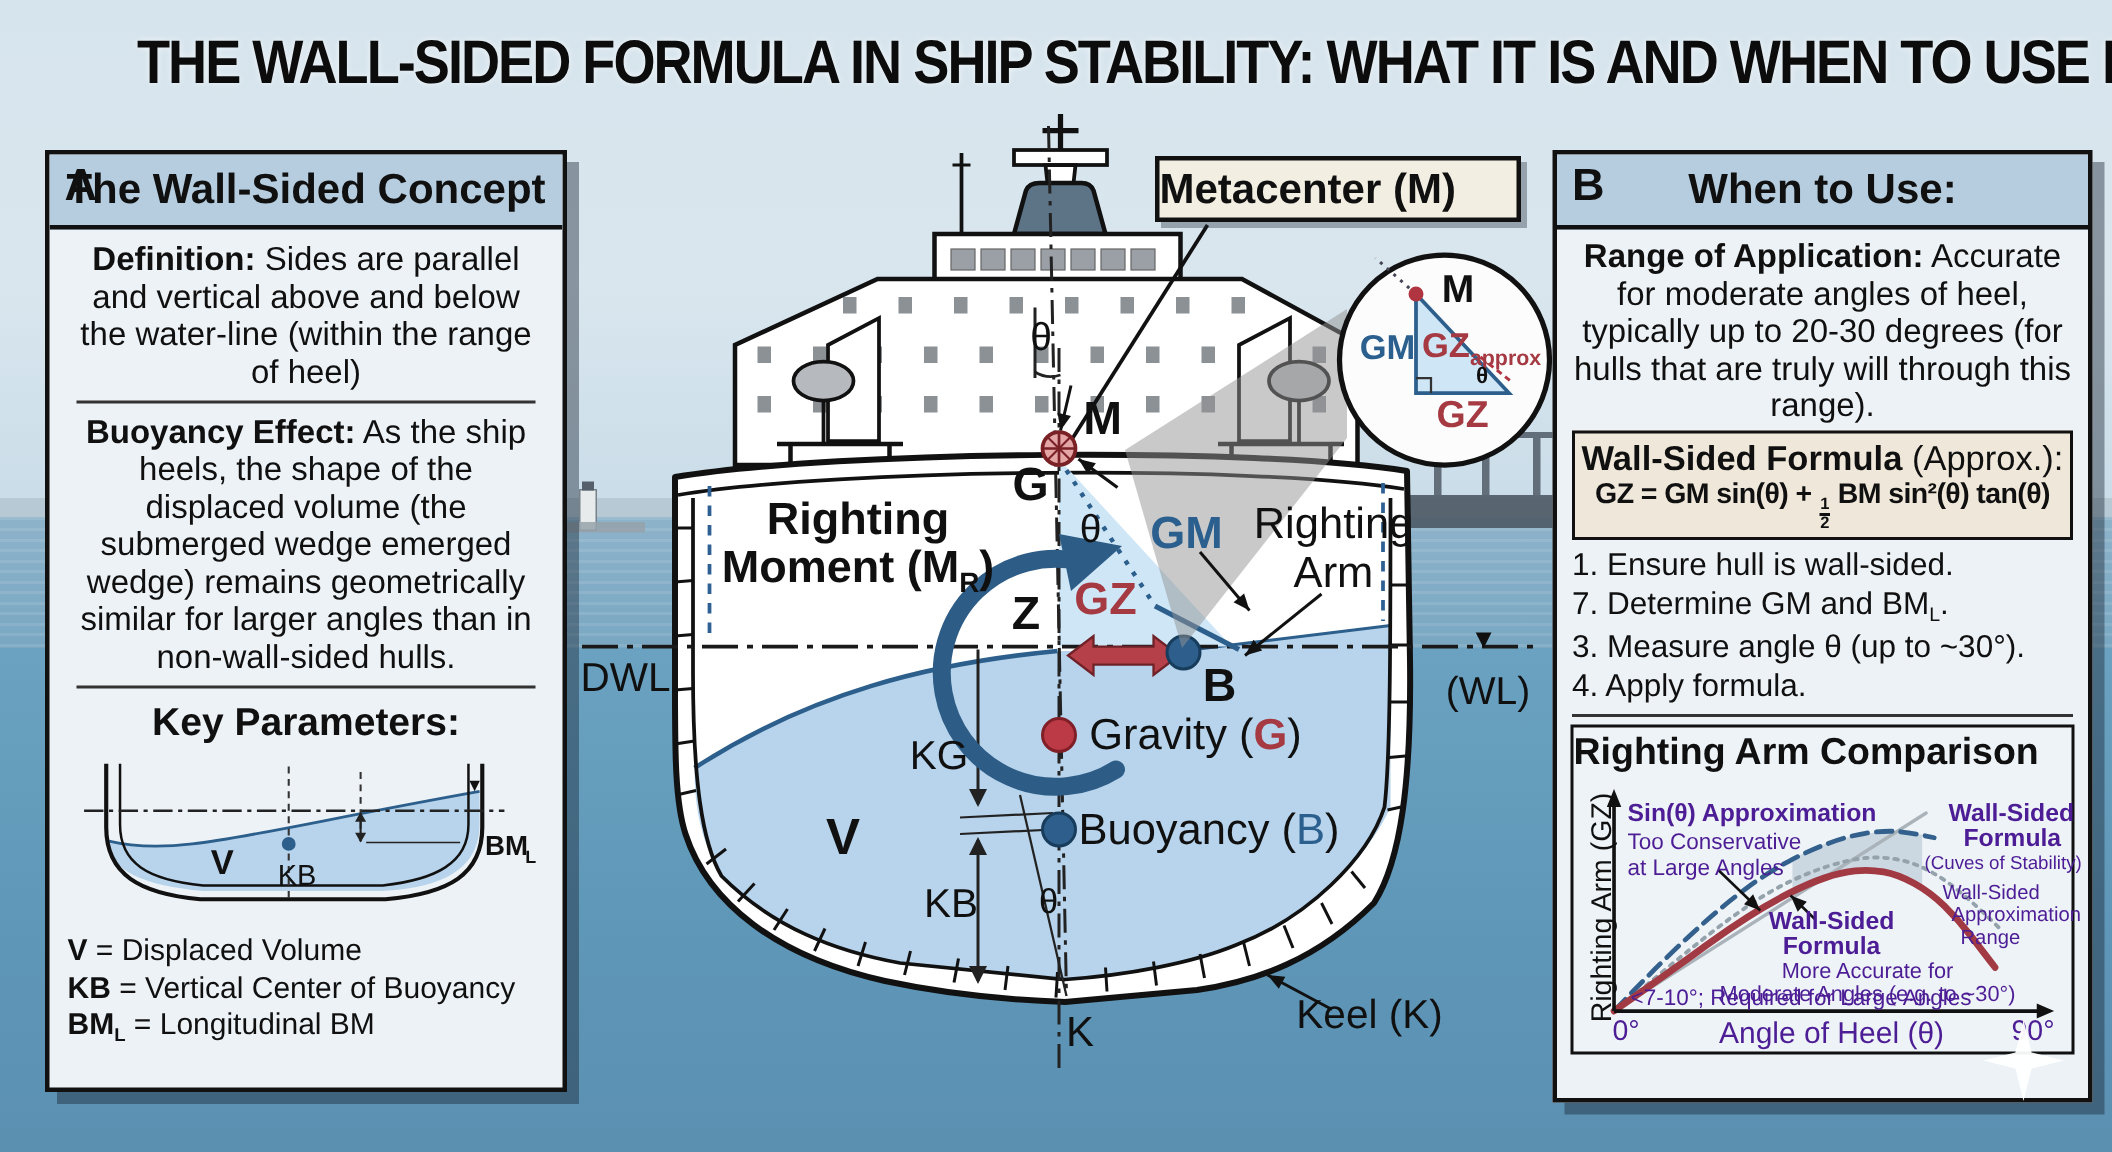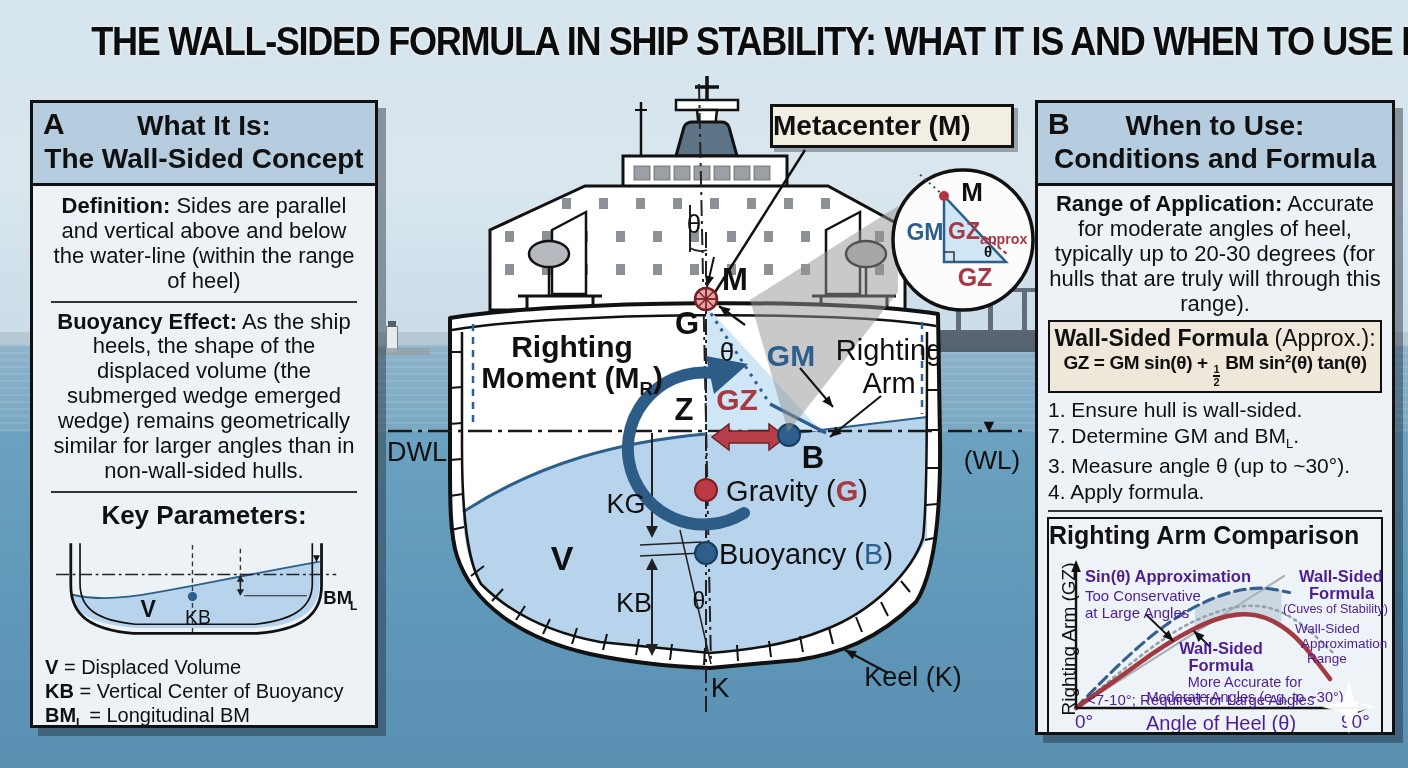--- a/index.html
+++ b/index.html
@@ -322,21 +322,20 @@
     <div class="lbl red" style="left:948px;top:233px;font-size:23px;transform:translate(0,-50%)">
       <span>GZ</span><sub class="small">approx</sub>
     </div>
     <div class="lbl" style="left:988px;top:251px;font-size:15px">θ</div>
     <div class="lbl red" style="left:975px;top:277px;font-size:25px">GZ</div>
   </div>
 
   <div class="panel panel-a">
     <div class="phead">
       <div class="tag">A</div>
-      <div class="h1">What It Is:</div>
       <div class="h2">The Wall-Sided Concept</div>
     </div>
     <div class="pbody">
       <div class="para">
         <b>Definition:</b><span> Sides are parallel and vertical above and below the water-line (within the range of heel)</span>
       </div>
       <div class="hr"></div>
       <div class="para">
         <b>Buoyancy Effect:</b><span> As the ship heels, the shape of the displaced volume (the submerged wedge emerged wedge) remains geometrically similar for larger angles than in non-wall-sided hulls.</span>
       </div>
@@ -371,21 +370,20 @@
       <div class="legend-row">
         <span class="t">BM</span><sub class="small t">L</sub><span> = Longitudinal BM</span>
       </div>
     </div>
   </div>
 
   <div class="panel panel-b">
     <div class="phead">
       <div class="tag">B</div>
       <div class="h1">When to Use:</div>
-      <div class="h2">Conditions and Formula</div>
     </div>
     <div class="pbody" style="padding:6px 8px 4px 8px">
       <div class="para" style="font-size:22px">
         <b>Range of Application:</b><span> Accurate for moderate angles of heel, typically up to 20-30 degrees (for hulls that are truly will through this range).</span>
       </div>
       <div class="formula-box">
         <div class="fb1"><b>Wall-Sided Formula</b><span> (Approx.):</span></div>
         <div class="fb2">
           <span>GZ = GM sin(θ) + </span><span class="frac">
               <span class="tp">1</span>

